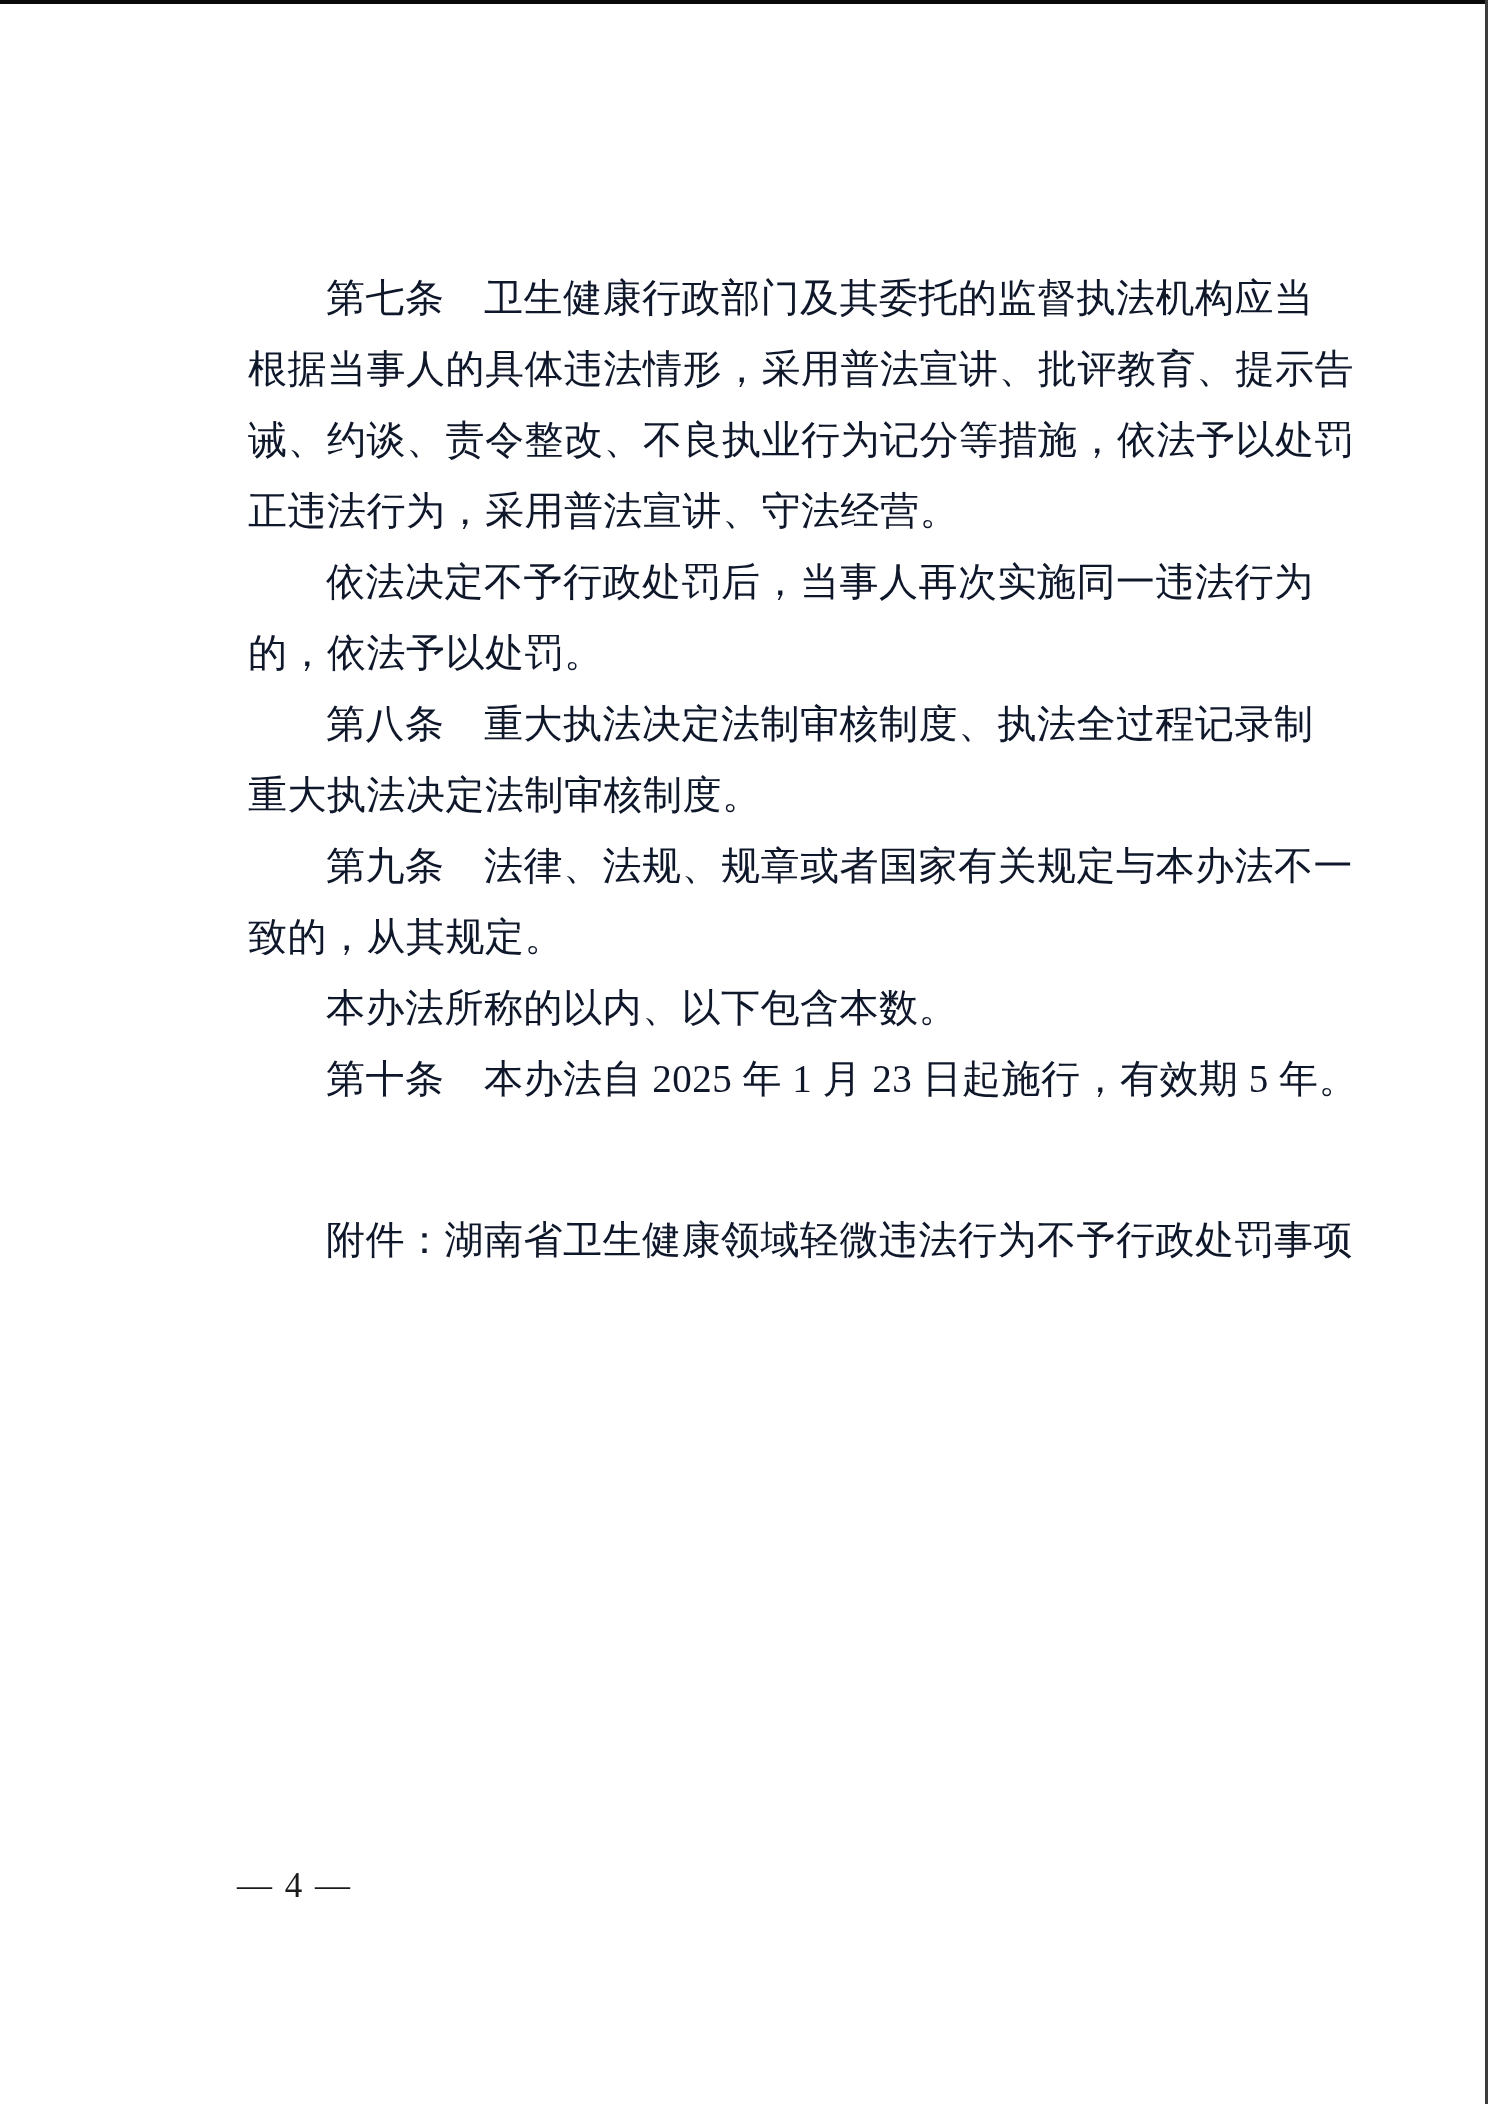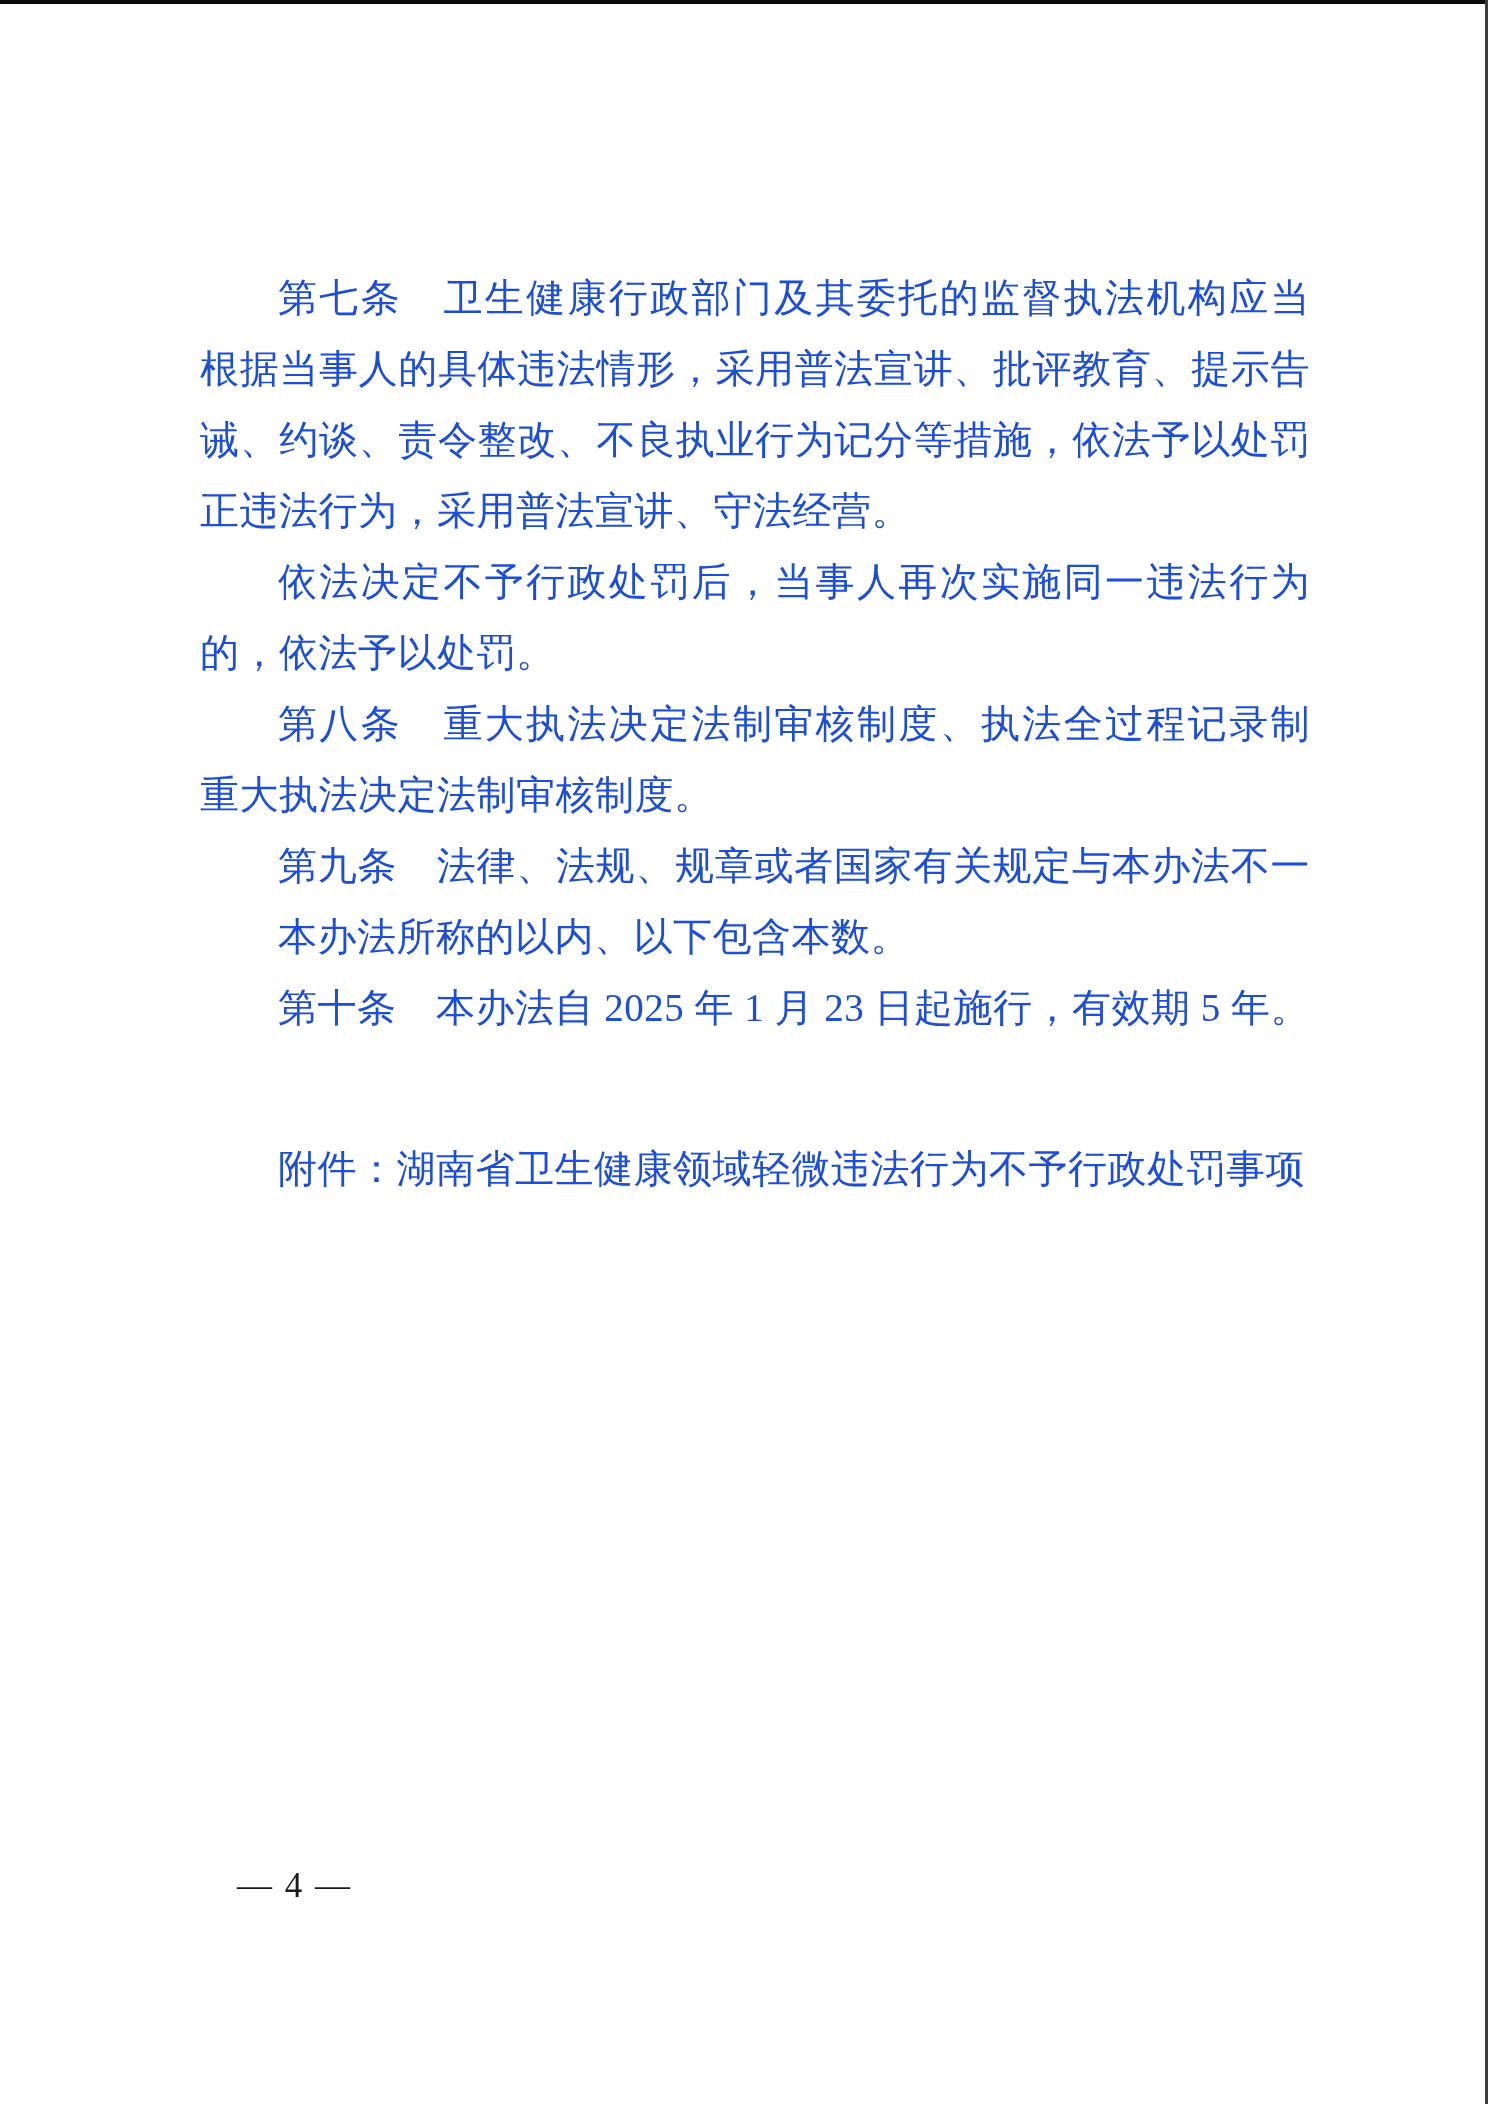--- a/index.html
+++ b/index.html
@@ -36,21 +36,22 @@
     top: 262px;
     width: 1110px;
   }
   .line {
     height: 71px;
     line-height: 71px;
     font-size: 39px;
     letter-spacing: 0.5px;
     white-space: nowrap;
     text-align: left;
-    color: #1d4ed8;
+    color: #0f172a;
+    margin-left: 48px;
   }
   .line.stretch {
     text-align: justify;
     text-align-last: justify;
     text-justify: inter-character;
   }
   .line.indent-2 { padding-left: 78px; }
   .line.indent-5 { padding-left: 197px; }
   .attachment-block {
     margin-top: 90px;
@@ -77,20 +78,21 @@
     <div id="body-lines">
         <div class="line indent-2 stretch">第七条　卫生健康行政部门及其委托的监督执法机构应当</div>
         <div class="line stretch">根据当事人的具体违法情形，采用普法宣讲、批评教育、提示告</div>
         <div class="line stretch">诫、约谈、责令整改、不良执业行为记分等措施，依法予以处罚</div>
         <div class="line">正违法行为，采用普法宣讲、守法经营。</div>
         <div class="line indent-2 stretch">依法决定不予行政处罚后，当事人再次实施同一违法行为</div>
         <div class="line">的，依法予以处罚。</div>
         <div class="line indent-2 stretch">第八条　重大执法决定法制审核制度、执法全过程记录制</div>
         <div class="line">重大执法决定法制审核制度。</div>
         <div class="line indent-2 stretch">第九条　法律、法规、规章或者国家有关规定与本办法不一</div>
+        <div class="line">致的，从其规定。</div>
         <div class="line indent-2">本办法所称的以内、以下包含本数。</div>
         <div class="line indent-2">第十条　本办法自 2025 年 1 月 23 日起施行，有效期 5 年。</div>
       </div>
     <div id="attachment-lines" class="attachment-block">
         <div class="line indent-2">附件：湖南省卫生健康领域轻微违法行为不予行政处罚事项</div>
       </div>
   </div>
 
   <div class="page-number">— 4 —</div>
 </div>

